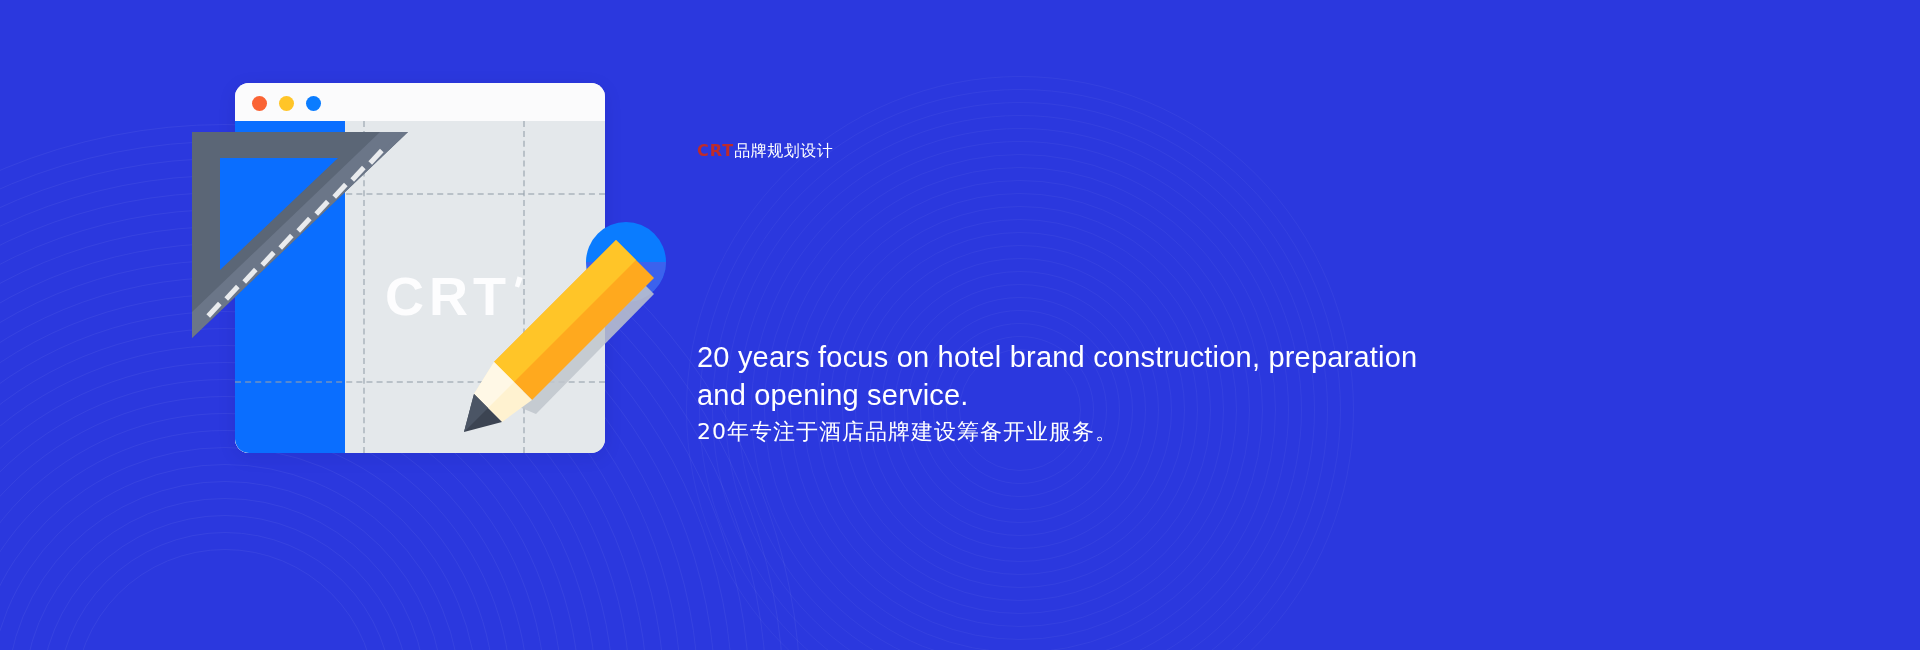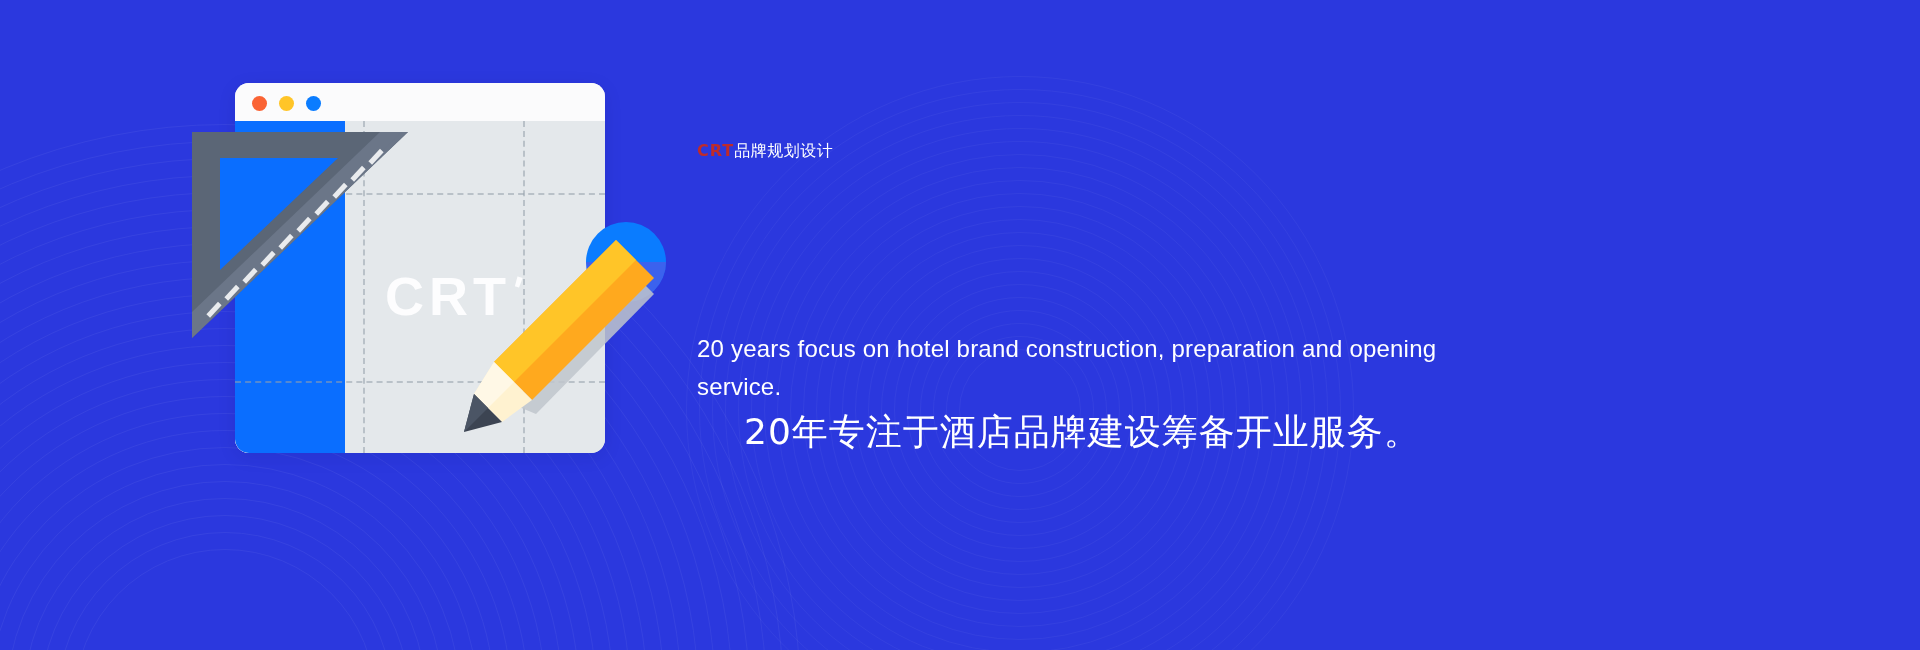--- a/index.html
+++ b/index.html
@@ -102,29 +102,28 @@
     letter-spacing:1.2px;color:#FFFFFF;white-space:pre-line;
   }
   .subline{
     position:absolute;left:0;top:141px;
     font-size:16px;letter-spacing:0.5px;color:#FFFFFF;
     font-family:"DejaVu Sans","Liberation Sans",sans-serif;
   }
   .subline .brand{color:#BE2B2B;font-weight:bold;letter-spacing:1px;}
 
   .tagline-en{
-    position:absolute;left:0;top:330px;width:760px;
-    font-size:24px;line-height:38px;font-weight:300;
+    position:absolute;left:0;top:338px;width:760px;
+    font-size:29px;line-height:38px;font-weight:300;
     color:#FFFFFF;letter-spacing:0.2px;
   }
   .tagline-cn{
     position:absolute;left:0;top:412px;width:760px;
-    font-size:36px;line-height:40px;color:#FFFFFF;letter-spacing:1px;
+    font-size:22px;line-height:40px;color:#FFFFFF;letter-spacing:1px;
     font-family:"DejaVu Sans","Liberation Sans",sans-serif;
-    margin-left:47px;
   }
 </style>
 </head>
 <body>
 
 <div id="banner">
 
   <div class="rings" id="rings-left">
       <div class="ring" style="width: 300px; height: 300px; border-color: rgba(255, 255, 255, 0.055);"></div>
       <div class="ring" style="width: 334px; height: 334px; border-color: rgba(255, 255, 255, 0.055);"></div>

